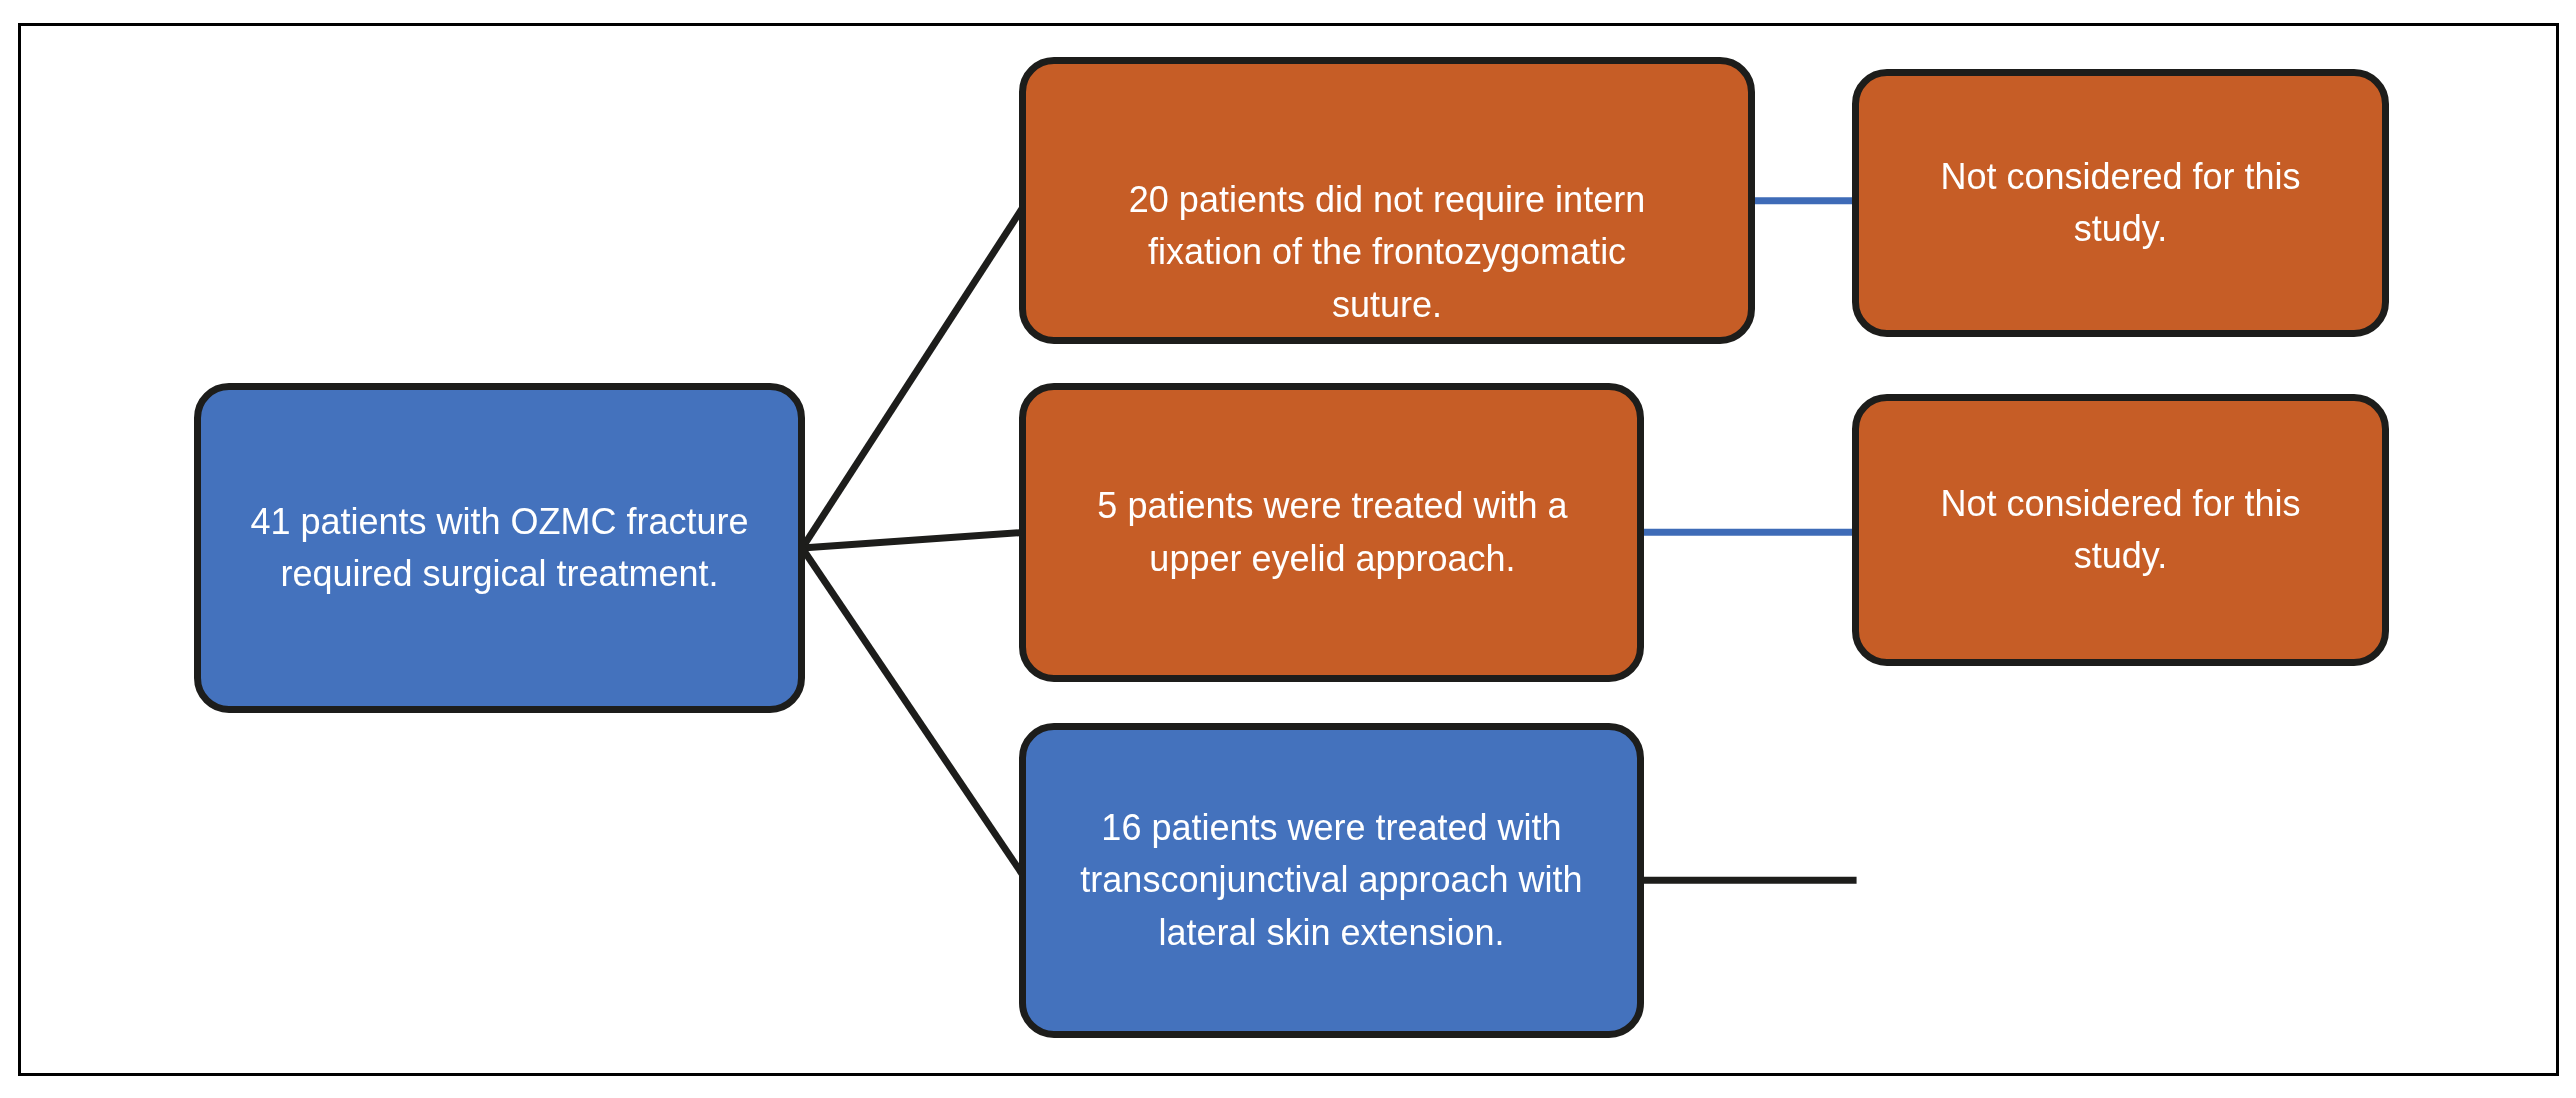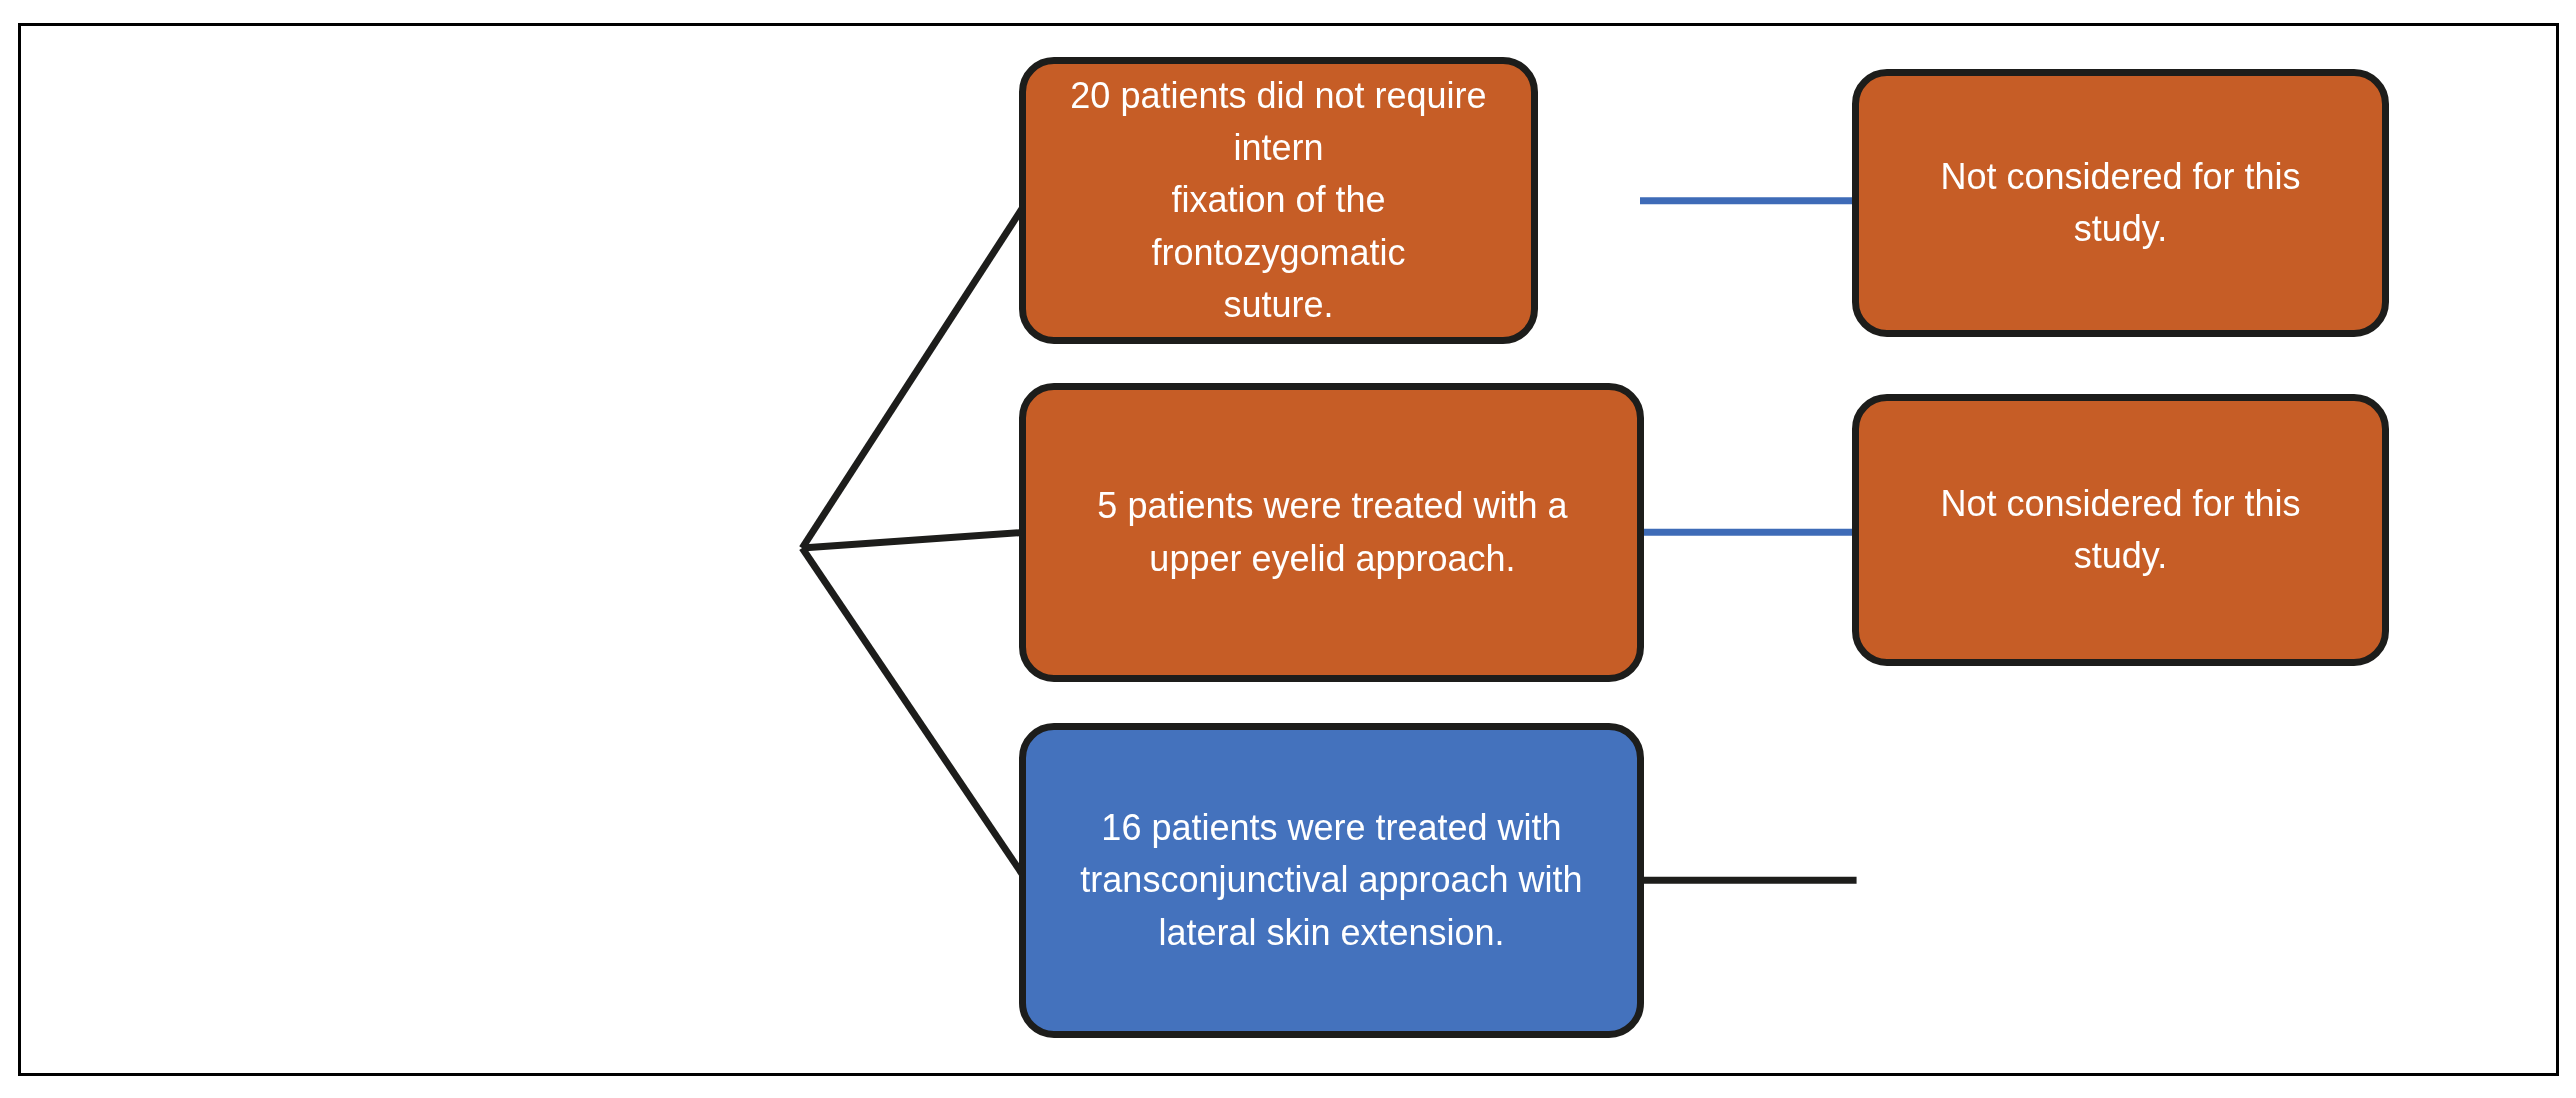--- a/index.html
+++ b/index.html
@@ -46,21 +46,21 @@
     color: #ffffff;
     font-size: 36px;
     line-height: 1.45;
     white-space: pre-line;
     padding: 6.3px 19px;
   }
   .node-blue   { background: #4472bd; }
   .node-orange { background: #c65d26; }
 
   .node-root        { left: 194px;  top: 383px;  width: 611px; height: 330px; }
-  .node-branch-1    { left: 1019px; top: 57px;   width: 519px; height: 287px; }
+  .node-branch-1    { left: 1019px; top: 57px;   width: 736px; height: 287px; align-items: flex-end; }
   .node-branch-2    { left: 1019px; top: 383px;  width: 625px; height: 299px; padding-left: 21px; }
   .node-branch-3    { left: 1019px; top: 723px; width: 625px; height: 315px; }
   .node-outcome-1   { left: 1852px; top: 69px;  width: 537px; height: 268px; }
   .node-outcome-2   { left: 1852px; top: 394px;  width: 537px; height: 272px; }
   .node-outcome-3   { left: 1852px; top: 746px; width: 537px; height: 270px; }
 </style>
 </head>
 <body>
 
 <div class="page">
@@ -68,20 +68,24 @@
 
   <svg class="connectors" viewBox="0 0 4079 1739">
     <line class="stroke-black" x1="1270" y1="868" x2="1625" y2="320"></line>
     <line class="stroke-black" x1="1270" y1="868" x2="1625" y2="843"></line>
     <line class="stroke-black" x1="1270" y1="868" x2="1625" y2="1394"></line>
     <line class="stroke-blue" x1="2597" y1="318" x2="2940" y2="318"></line>
     <line class="stroke-blue" x1="2597" y1="843" x2="2940" y2="843"></line>
     <line class="stroke-black" x1="2597" y1="1394" x2="2940" y2="1394"></line>
   </svg>
 
+  <div class="node node-blue node-root">
+    <span>41 patients with OZMC fracture
+required surgical treatment.</span>
+  </div>
 
   <div class="node node-orange node-branch-1">
     <span>20 patients did not require intern
 fixation of the frontozygomatic
 suture.</span>
   </div>
 
   <div class="node node-orange node-branch-2">
     <span>5 patients were treated with a
 upper eyelid approach.</span>

